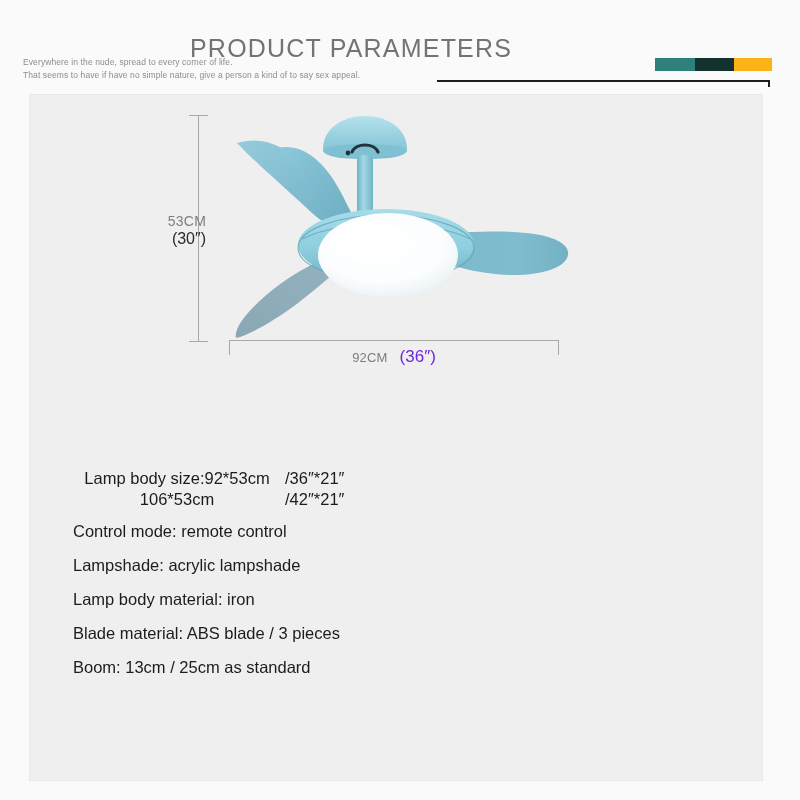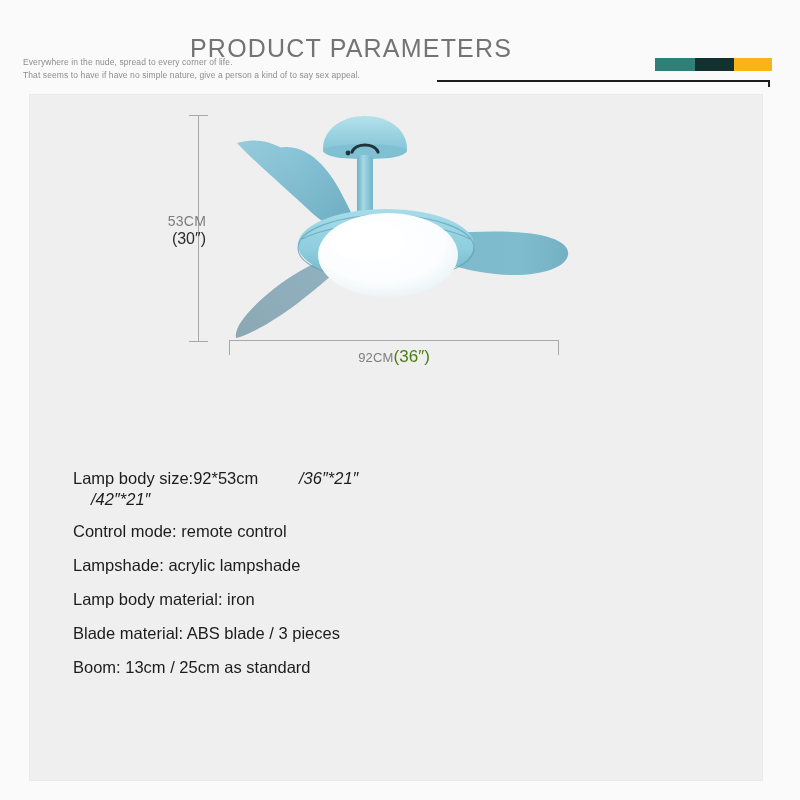--- a/index.html
+++ b/index.html
@@ -156,21 +156,21 @@
 
   .dim-h-label {
     position: absolute;
     left: 199px;
     top: 252px;
     width: 330px;
     text-align: center;
     white-space: nowrap;
   }
   .dim-h-label .cm   { font-size: 13px; color: #7e7e7e; letter-spacing: 0.2px; }
-  .dim-h-label .inch { font-size: 17px; color: #4d7c0f; }
+  .dim-h-label .inch { font-size: 17px; color: #6d28d9; padding-left: 12px; }
 
   .fan-wrap {
     position: absolute;
     left: 196px;
     top: 8px;
     width: 350px;
     height: 240px;
   }
   .fan-wrap svg { display: block; width: 100%; height: 100%; }
 
@@ -189,26 +189,25 @@
   }
   .size-block { margin-bottom: 4px; }
   .size-line {
     font-size: 16.5px;
     line-height: 21px;
     white-space: nowrap;
     display: flex;
   }
   .size-line .metric {
     display: inline-block;
-    text-align: left;
+    text-align: center;
   }
   .size-line .imperial {
     display: inline-block;
-    margin-left: 18px;
-    font-style: italic;
+    margin-left: 4px;
   }
   .size-line.first .metric { width: 208px; }
   .size-line.cont  .metric { width: 208px; }
 </style>
 </head>
 <body>
 
 <div id="page">
 
   <div>
@@ -324,20 +323,21 @@
     </div>
 
     <div class="specs">
 
       <div class="size-block">
         <div class="size-line first">
           <span class="metric">Lamp body size:92*53cm</span>
           <span class="imperial">/36″*21″</span>
         </div>
         <div class="size-line cont">
+          <span class="metric">106*53cm</span>
           <span class="imperial">/42″*21″</span>
         </div>
       </div>
 
       <div class="spec-row">Control mode: remote control</div>
       <div class="spec-row">Lampshade: acrylic lampshade</div>
       <div class="spec-row">Lamp body material: iron</div>
       <div class="spec-row">Blade material: ABS blade / 3 pieces</div>
       <div class="spec-row">Boom: 13cm / 25cm as standard</div>
     </div>

